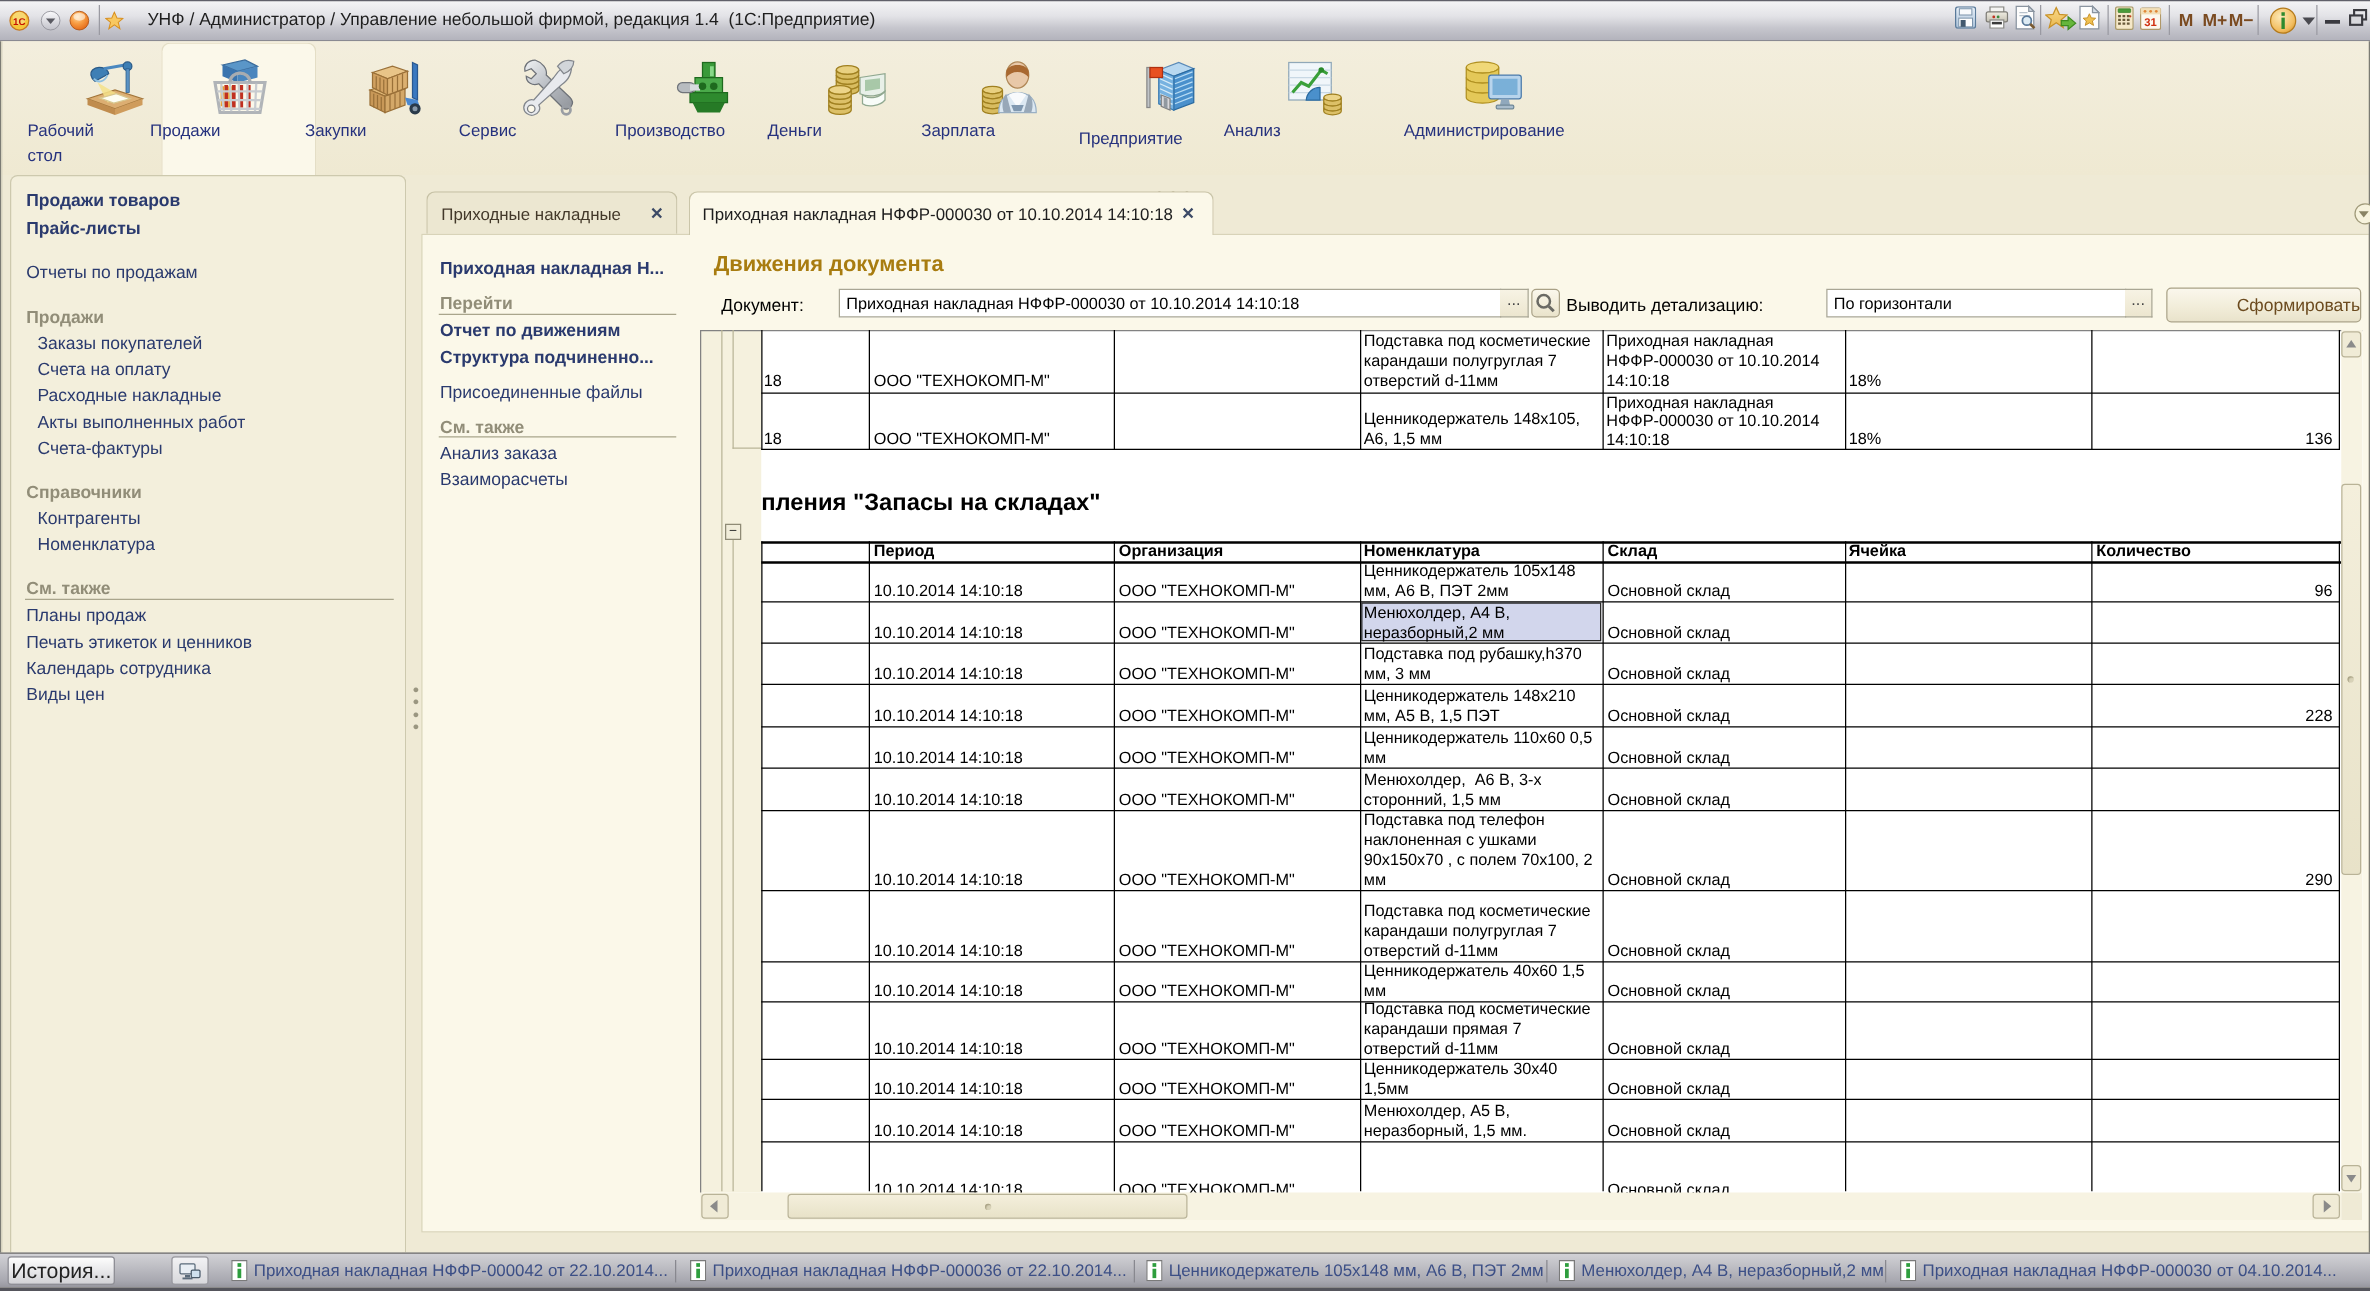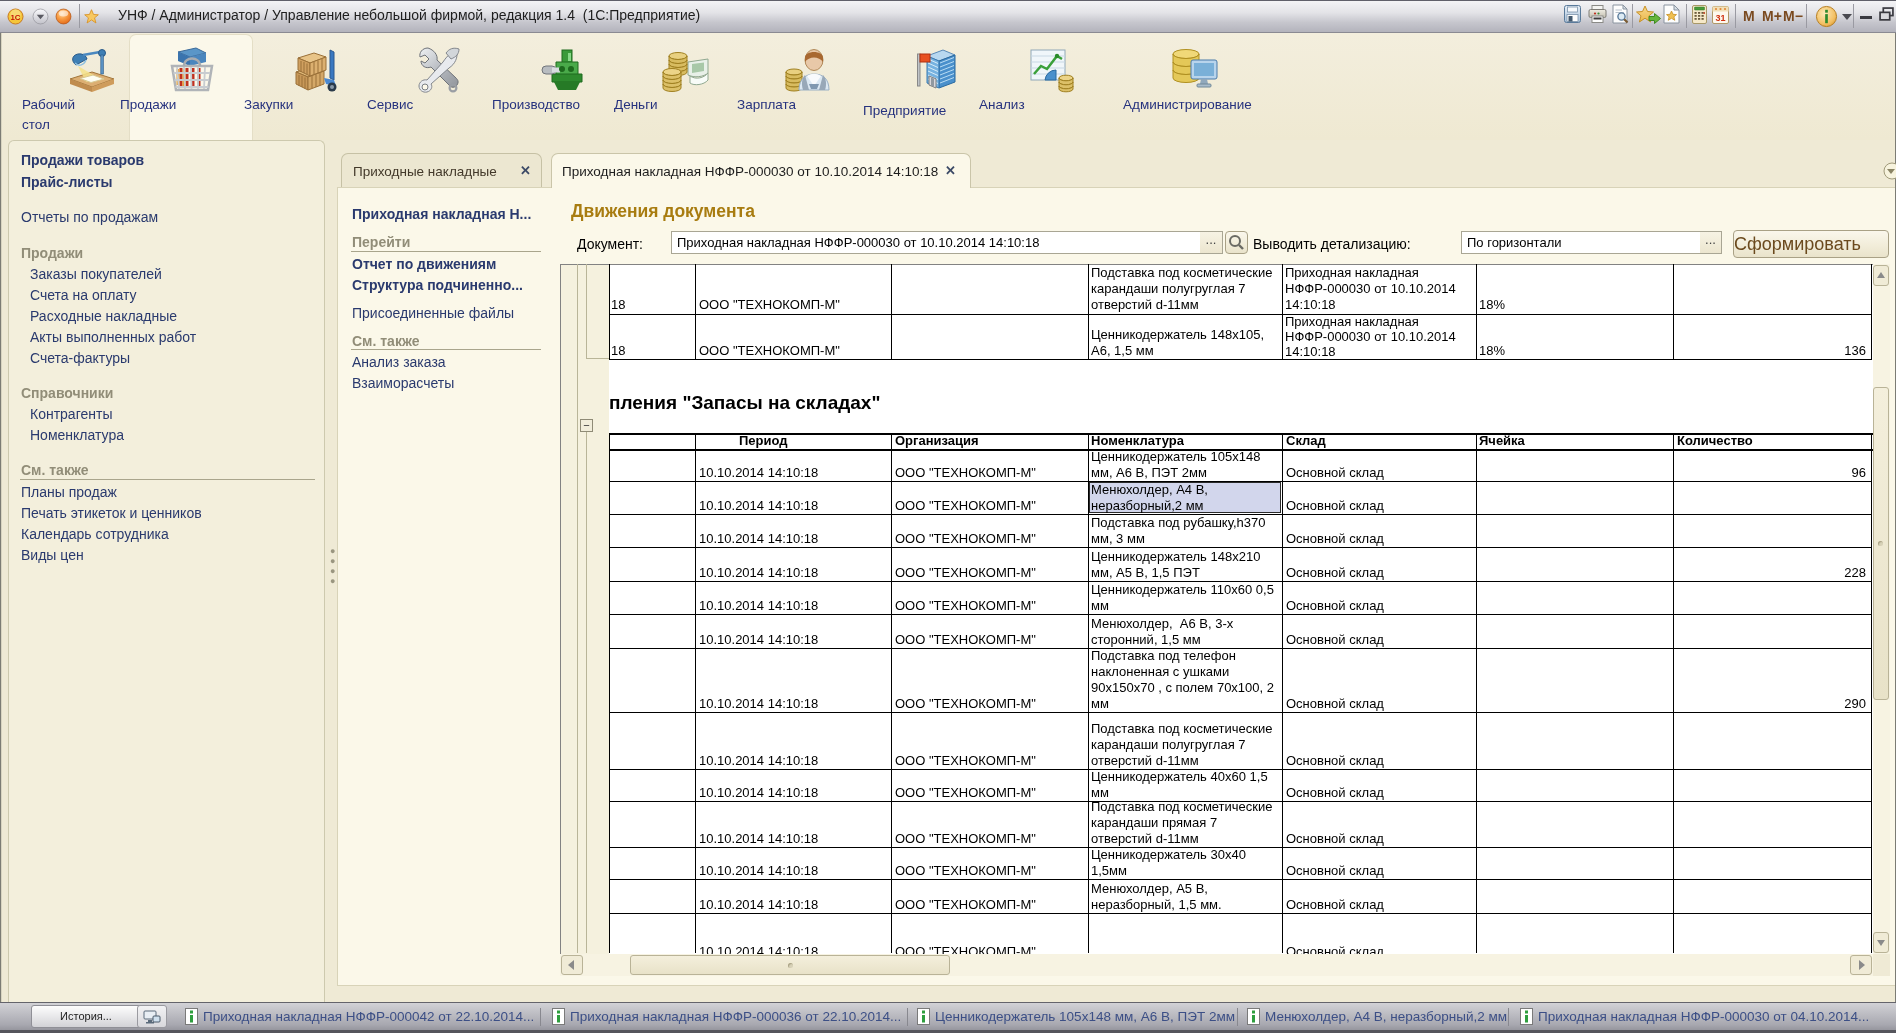--- a/index.html
+++ b/index.html
@@ -441,21 +441,21 @@
 <div class="ab field" style="left:671px;top:231px;width:530px">Приходная накладная НФФР-000030 от 10.10.2014 14:10:18</div>
 <div class="ab" style="left:1200px;top:231px;width:23px;height:23px;background:linear-gradient(#f7f3e4,#ece6cf);border:1px solid #a9a694;border-left:none;font-size:13px;color:#444;text-align:center;line-height:16px">...</div>
 <div class="ab btn3" style="left:1225px;top:231px;width:23px;height:23px">
 <svg width="21" height="21" viewBox="0 0 21 21">
       <circle cx="9" cy="9" r="5" fill="none" stroke="#6a6a64" stroke-width="2"></circle>
       <line x1="13" y1="13" x2="17" y2="17" stroke="#6a6a64" stroke-width="2.4"></line>
     </svg></div>
 <div class="ab" style="left:1253px;top:236px;font-size:14px;color:#000">Выводить детализацию:</div>
 <div class="ab field" style="left:1461px;top:231px;width:240px">По горизонтали</div>
 <div class="ab" style="left:1700px;top:231px;width:22px;height:23px;background:linear-gradient(#f7f3e4,#ece6cf);border:1px solid #a9a694;border-left:none;font-size:13px;color:#444;text-align:center;line-height:16px">...</div>
-<div class="ab btn3" style="left:1733px;top:230px;width:156px;height:28px;font-size:18px;color:#6b4a1e;text-align:left;line-height:26px">Сформировать</div>
+<div class="ab btn3" style="left:1733px;top:230px;width:156px;height:28px;font-size:14px;color:#6b4a1e;text-align:right;line-height:26px">Сформировать</div>
 
 <div class="ab" id="report" style="overflow:hidden">
   <div class="ab" id="gmargin"></div>
   <div class="ab" style="left:0;top:0;width:1330px;height:1px;background:#828282"></div>
   <div class="ab" style="left:0;top:0;width:1px;height:712px;background:#828282"></div>
   <div class="ab tline" style="left:17px;top:0;width:1px;height:689px"></div>
   <div class="ab tline" style="left:26px;top:0;width:1px;height:95px"></div>
   <div class="ab tline" style="left:26px;top:94px;width:23px;height:1px"></div>
   <div class="ab" style="left:20px;top:155px;width:13px;height:13px;background:#f1edda;border:1px solid #8f8b76;font-size:11px;line-height:10px;text-align:center;color:#333">−</div>
   <div class="ab tline" style="left:26px;top:168px;width:1px;height:521px"></div>
@@ -497,21 +497,21 @@
   <div class="ab" style="left:49px;top:283px;width:1263px;height:1px;background:#000"></div>
   <div class="ab" style="left:49px;top:317px;width:1263px;height:1px;background:#000"></div>
   <div class="ab" style="left:49px;top:350px;width:1263px;height:1px;background:#000"></div>
   <div class="ab" style="left:49px;top:384px;width:1263px;height:1px;background:#000"></div>
   <div class="ab" style="left:49px;top:448px;width:1263px;height:1px;background:#000"></div>
   <div class="ab" style="left:49px;top:505px;width:1263px;height:1px;background:#000"></div>
   <div class="ab" style="left:49px;top:537px;width:1263px;height:1px;background:#000"></div>
   <div class="ab" style="left:49px;top:583px;width:1263px;height:1px;background:#000"></div>
   <div class="ab" style="left:49px;top:615px;width:1263px;height:1px;background:#000"></div>
   <div class="ab" style="left:49px;top:649px;width:1263px;height:1px;background:#000"></div>
-  <div class="ab rtx " style="left:139px;bottom:527px;white-space:nowrap;margin-left:40px;"><b>Период</b></div>
+  <div class="ab rtx " style="left:139px;bottom:527px;white-space:nowrap;"><b>Период</b></div>
   <div class="ab rtx " style="left:335px;bottom:527px;white-space:nowrap;"><b>Организация</b></div>
   <div class="ab rtx " style="left:531px;bottom:527px;white-space:nowrap;"><b>Номенклатура</b></div>
   <div class="ab rtx " style="left:726px;bottom:527px;white-space:nowrap;"><b>Склад</b></div>
   <div class="ab rtx " style="left:919px;bottom:527px;white-space:nowrap;"><b>Ячейка</b></div>
   <div class="ab rtx " style="left:1117px;bottom:527px;white-space:nowrap;"><b>Количество</b></div>
   <div class="ab rtx " style="left:139px;bottom:495px;white-space:nowrap;">10.10.2014 14:10:18</div>
   <div class="ab rtx " style="left:335px;bottom:495px;white-space:nowrap;">ООО "ТЕХНОКОМП-М"</div>
   <div class="ab rtx " style="left:531px;bottom:495px;white-space:nowrap;">Ценникодержатель 105х148<br>мм, А6 В, ПЭТ 2мм</div>
   <div class="ab rtx " style="left:726px;bottom:495px;white-space:nowrap;">Основной склад</div>
   <div class="ab rtx rnum" style="left:1113px;bottom:495px;width:193px;">96</div>
@@ -588,21 +588,21 @@
 </div>
 <div class="ab" style="left:0;top:33px;width:1px;height:969px;background:#7c7c74"></div>
 <div class="ab" style="left:1px;top:33px;width:1px;height:969px;background:#d8d4c0"></div>
 <div class="ab" style="left:1895px;top:33px;width:1px;height:969px;background:#7c7c74"></div>
 <svg class="ab" style="left:1883px;top:162px" width="13" height="18" viewBox="0 0 13 18">
     <circle cx="9" cy="9" r="8" fill="#f7f3dd" stroke="#a09a7a"></circle>
     <polygon points="4,7 12,7 8,12" fill="#8a8464"></polygon>
   </svg>
 
 <div class="ab" id="statusbar"></div>
-<div class="ab" style="left:31px;top:1005px;width:110px;height:23px;background:linear-gradient(#fdfdfd,#e8e8ea 50%,#d2d2d6);border:1px solid #8f8f96;border-radius:3px;font-size:11px;color:#222;text-align:center;line-height:21px">История...</div>
+<div class="ab" style="left:6px;top:1005px;width:86px;height:23px;background:linear-gradient(#fdfdfd,#e8e8ea 50%,#d2d2d6);border:1px solid #8f8f96;border-radius:3px;font-size:17px;color:#222;text-align:center;line-height:21px">История...</div>
 <div class="ab" style="left:137px;top:1005px;width:30px;height:23px;background:linear-gradient(#f2f2f4,#d8d8dc);border:1px solid #9a9aa0;border-radius:3px;text-align:center">
 <svg width="18" height="16" viewBox="0 0 18 16" style="margin-top:3px">
       <rect x="1" y="2" width="12" height="8" rx="1" fill="#e8eef4" stroke="#5a6a7a"></rect>
       <rect x="5" y="11" width="4" height="2" fill="#5a6a7a"></rect>
       <rect x="3" y="13" width="8" height="1.5" fill="#5a6a7a"></rect>
       <rect x="10" y="7" width="7" height="6" rx="1" fill="#cfe0ee" stroke="#4a5a6a"></rect>
     </svg></div>
 <svg class="ab" style="left:185px;top:1008px" width="13" height="17" viewBox="0 0 13 17">
     <rect x="0.5" y="0.5" width="12" height="16" fill="#fff" stroke="#7a7a7a"></rect>
     <rect x="5" y="2.5" width="3" height="3" fill="#2e9e3e"></rect>

